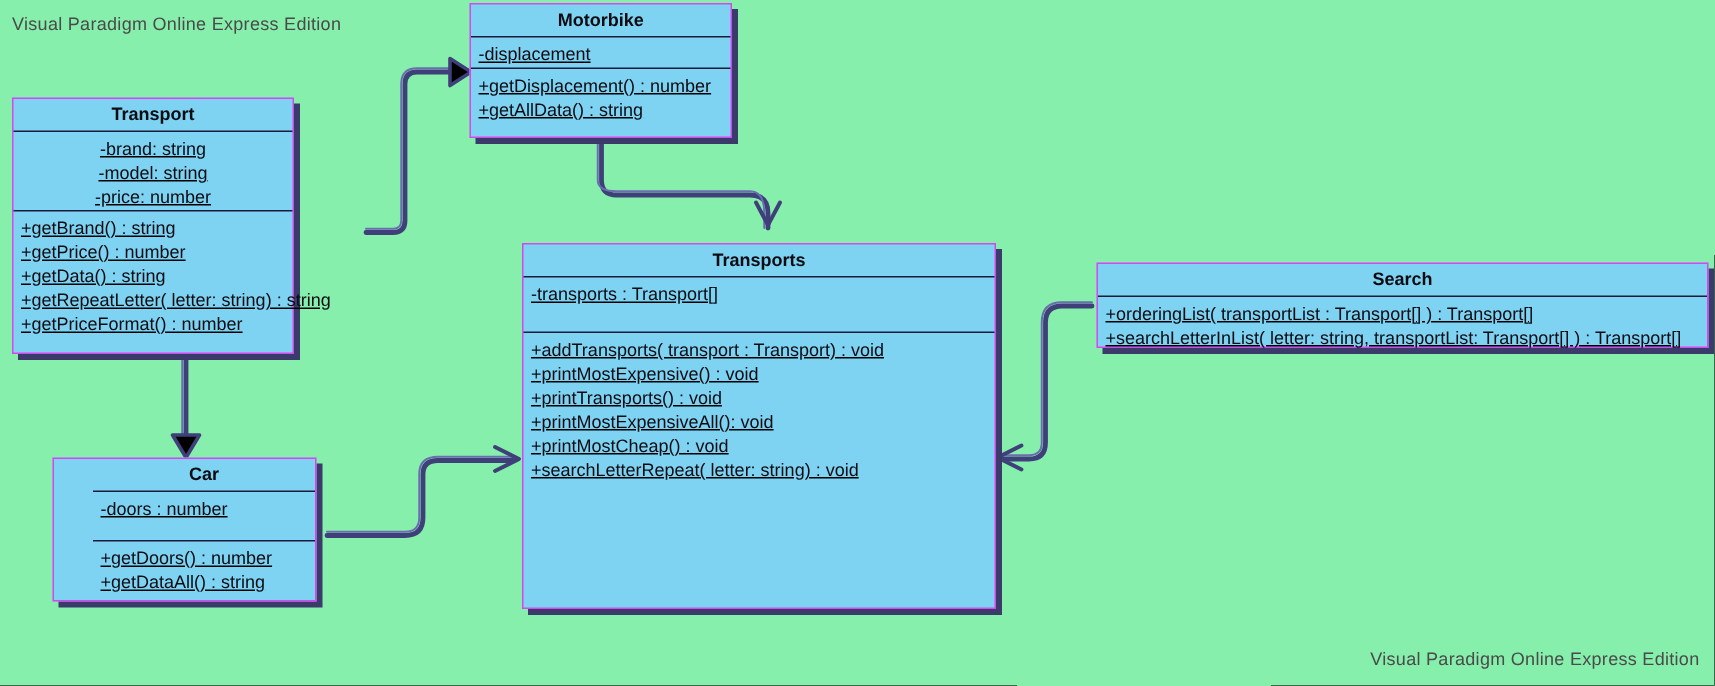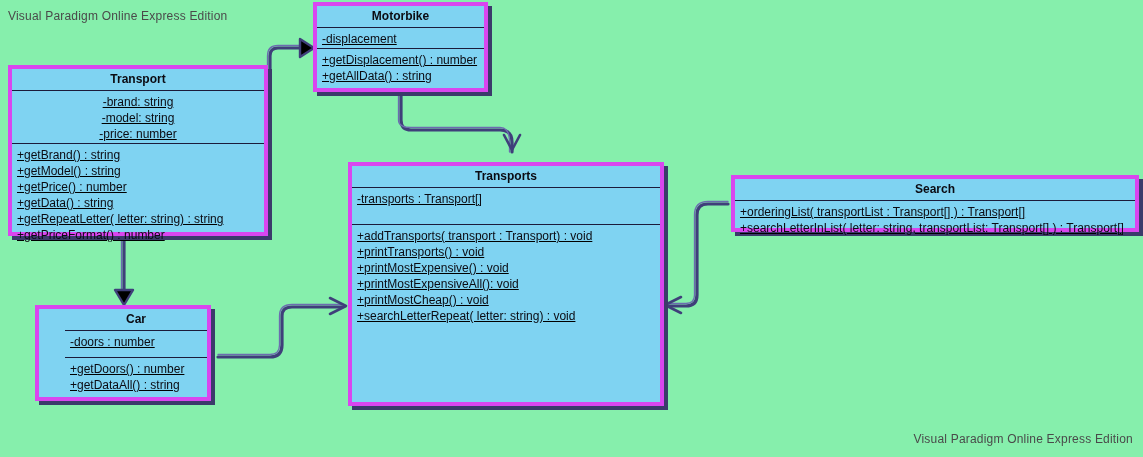--- a/index.html
+++ b/index.html
@@ -26,21 +26,21 @@
     white-space: nowrap;
     user-select: none;
   }
   #wm-top  { left: 8px;  top: 9px; }
   #wm-bot  { right: 10px; bottom: 11px; }
 
   
   .uml-class {
     position: absolute;
     background: #7FD3F2;
-    border: 4px solid #d946ef;
+    border: 1px solid #d946ef;
     box-sizing: border-box;
     box-shadow: 4px 4px 0 0 #3b3b6b;
     display: flex;
     flex-direction: column;
   }
   .uml-title {
     text-align: center;
     font-weight: bold;
     font-size: 12px;
     color: #0b0b12;
@@ -146,46 +146,45 @@
     <div class="uml-title">Motorbike</div>
     <div class="uml-compartment" style="height:21px;">
       <div class="uml-line">-displacement</div>
     </div>
     <div class="uml-compartment">
       <div class="uml-line">+getDisplacement() : number</div>
       <div class="uml-line">+getAllData() : string</div>
     </div>
   </div>
 
-  <div class="uml-class" style="left:8px; top:65px; width:260px; height:171px;">
+  <div class="uml-class" style="left:8px; top:65px; width:188px; height:171px;">
     <div class="uml-title">Transport</div>
     <div class="uml-compartment" style="height:53px;text-align:center;">
       <div class="uml-line">-brand: string</div>
       <div class="uml-line">-model: string</div>
       <div class="uml-line">-price: number</div>
     </div>
     <div class="uml-compartment">
       <div class="uml-line">+getBrand() : string</div>
-      <div class="uml-line">+getModel() : string</div>
       <div class="uml-line">+getPrice() : number</div>
       <div class="uml-line">+getData() : string</div>
       <div class="uml-line">+getRepeatLetter( letter: string) : string</div>
       <div class="uml-line">+getPriceFormat() : number</div>
     </div>
   </div>
 
   <div class="uml-class" style="left:348px; top:162px; width:316px; height:244px;">
     <div class="uml-title">Transports</div>
     <div class="uml-compartment" style="height:37px;">
       <div class="uml-line">-transports : Transport[]</div>
     </div>
     <div class="uml-compartment">
       <div class="uml-line">+addTransports( transport : Transport) : void</div>
+      <div class="uml-line">+printMostExpensive() : void</div>
       <div class="uml-line">+printTransports() : void</div>
-      <div class="uml-line">+printMostExpensive() : void</div>
       <div class="uml-line">+printMostExpensiveAll(): void</div>
       <div class="uml-line">+printMostCheap() : void</div>
       <div class="uml-line">+searchLetterRepeat( letter: string) : void</div>
     </div>
   </div>
 
   <div class="uml-class" style="left:731px; top:175px; width:408px; height:57px;">
     <div class="uml-title">Search</div>
     <div class="uml-compartment">
       <div class="uml-line">+orderingList( transportList : Transport[] ) : Transport[]</div>

